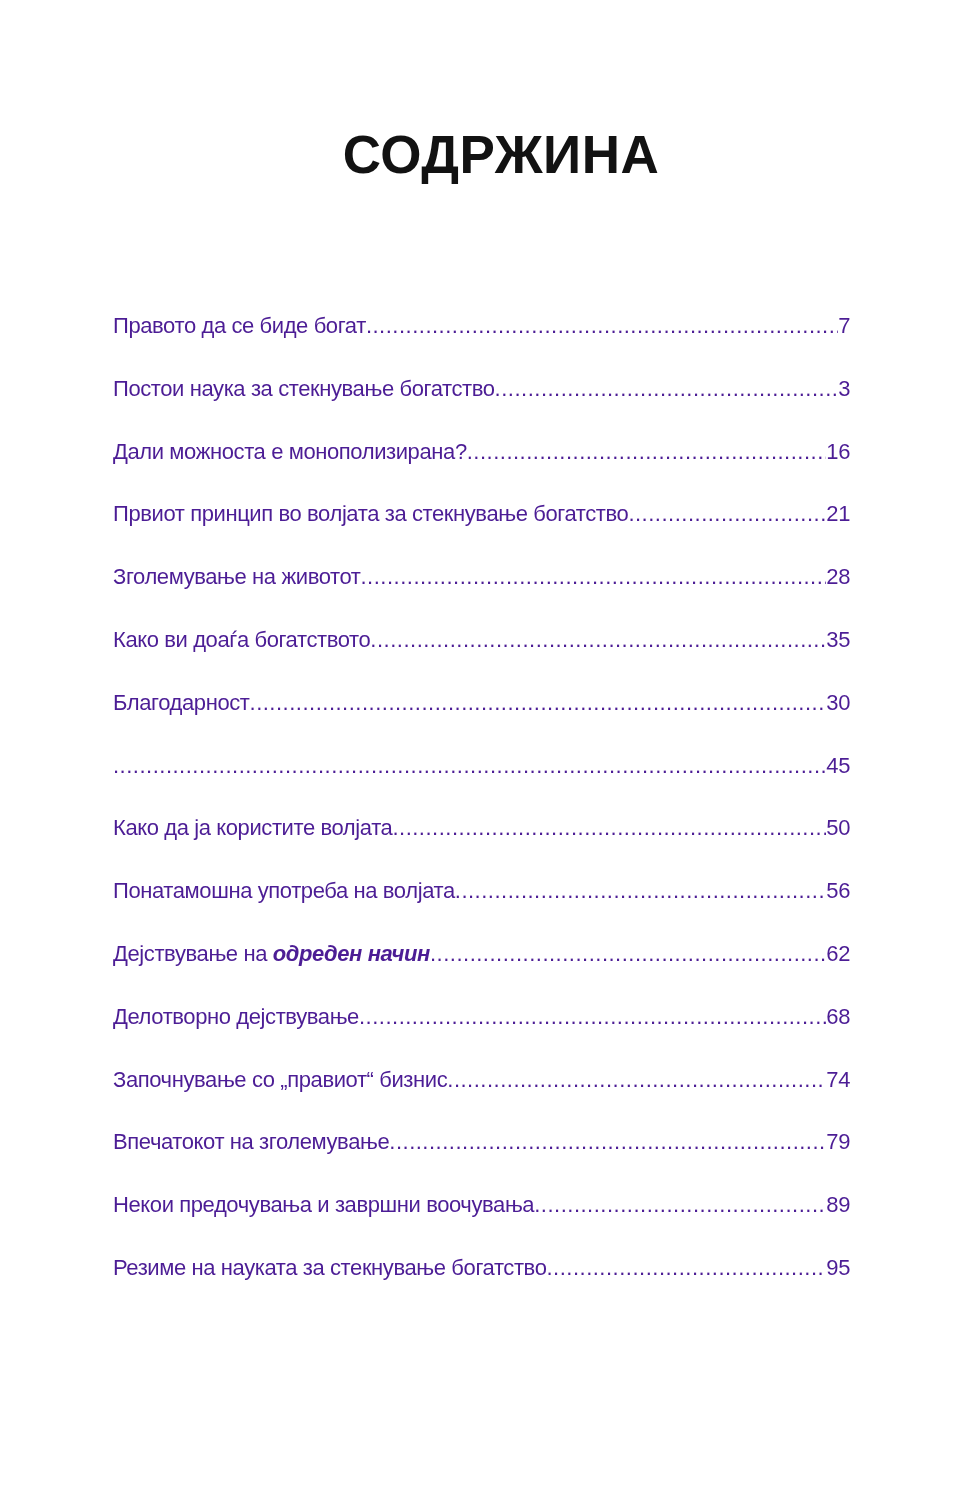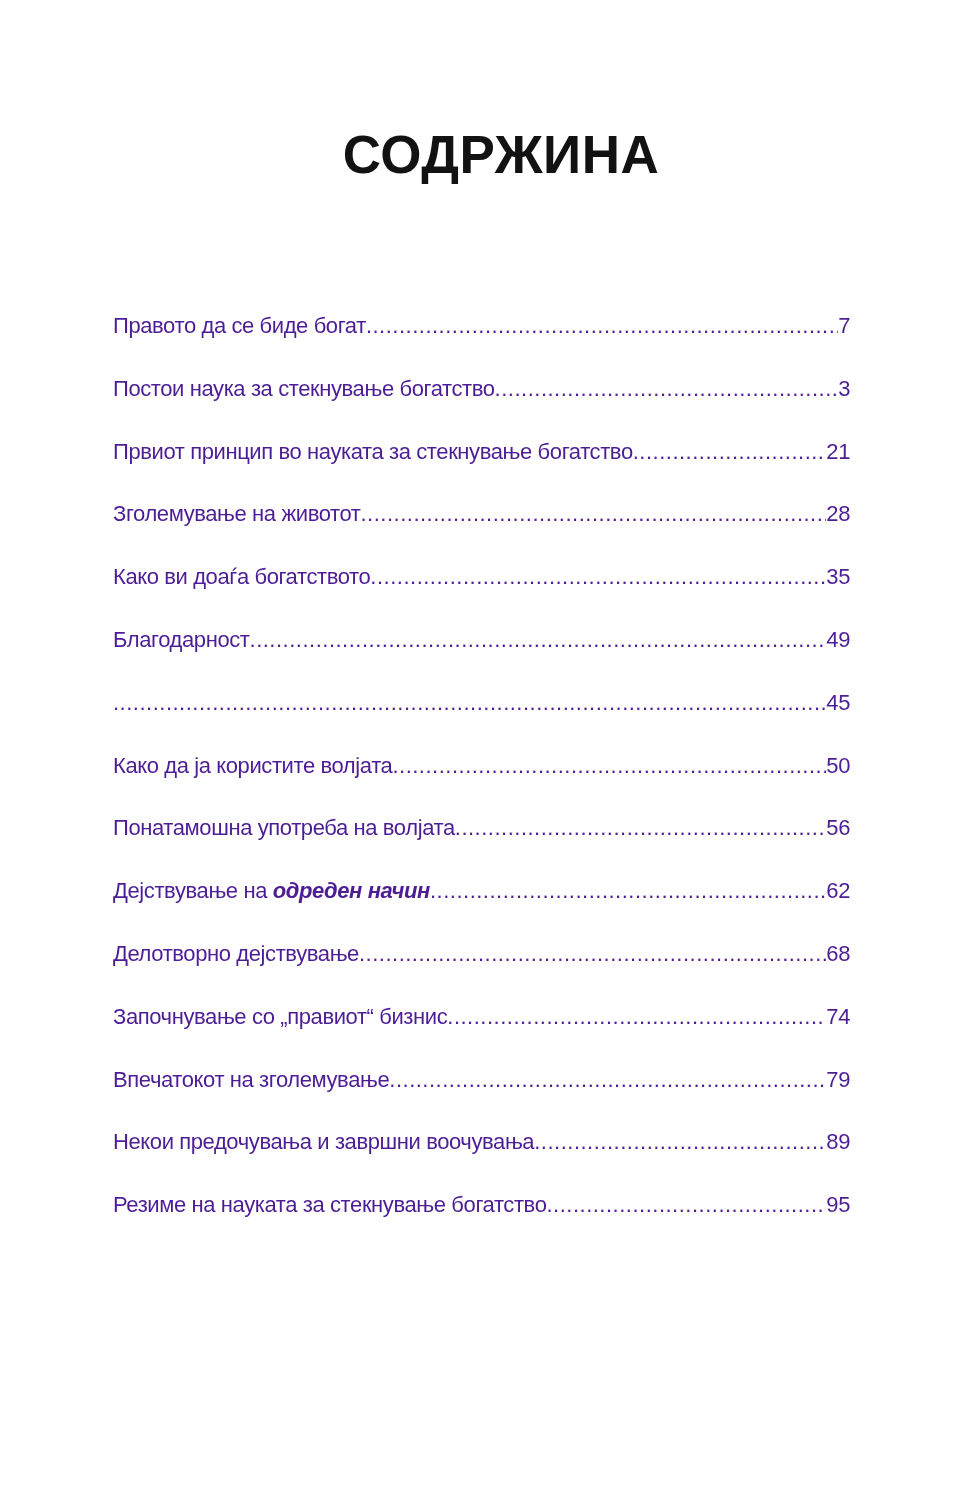--- a/index.html
+++ b/index.html
@@ -88,43 +88,48 @@
       <span class="leader"></span>
       <span class="page-num">7</span>
     </div>
 
     <div class="toc-entry">
       <span class="entry-title"><span>Постои наука за стекнување богатство</span><em></em></span>
       <span class="leader"></span>
       <span class="page-num">3</span>
     </div>
 
+    <div class="toc-entry">
+      <span class="entry-title"><span>Дали можноста е монополизирана?</span><em></em></span>
+      <span class="leader"></span>
+      <span class="page-num">16</span>
+    </div>
 
     <div class="toc-entry">
-      <span class="entry-title"><span>Првиот принцип во науката за стекнување богатство</span><em></em></span>
+      <span class="entry-title"><span>Првиот принцип во волјата за стекнување богатство</span><em></em></span>
       <span class="leader"></span>
       <span class="page-num">21</span>
     </div>
 
     <div class="toc-entry">
       <span class="entry-title"><span>Зголемување на животот</span><em></em></span>
       <span class="leader"></span>
       <span class="page-num">28</span>
     </div>
 
     <div class="toc-entry">
       <span class="entry-title"><span>Како ви доаѓа богатството</span><em></em></span>
       <span class="leader"></span>
       <span class="page-num">35</span>
     </div>
 
     <div class="toc-entry">
       <span class="entry-title"><span>Благодарност</span><em></em></span>
       <span class="leader"></span>
-      <span class="page-num">49</span>
+      <span class="page-num">30</span>
     </div>
 
     <div class="toc-entry">
       <span class="leader"></span>
       <span class="page-num">45</span>
     </div>
 
     <div class="toc-entry">
       <span class="entry-title"><span>Како да ја користите волјата</span><em></em></span>
       <span class="leader"></span>

